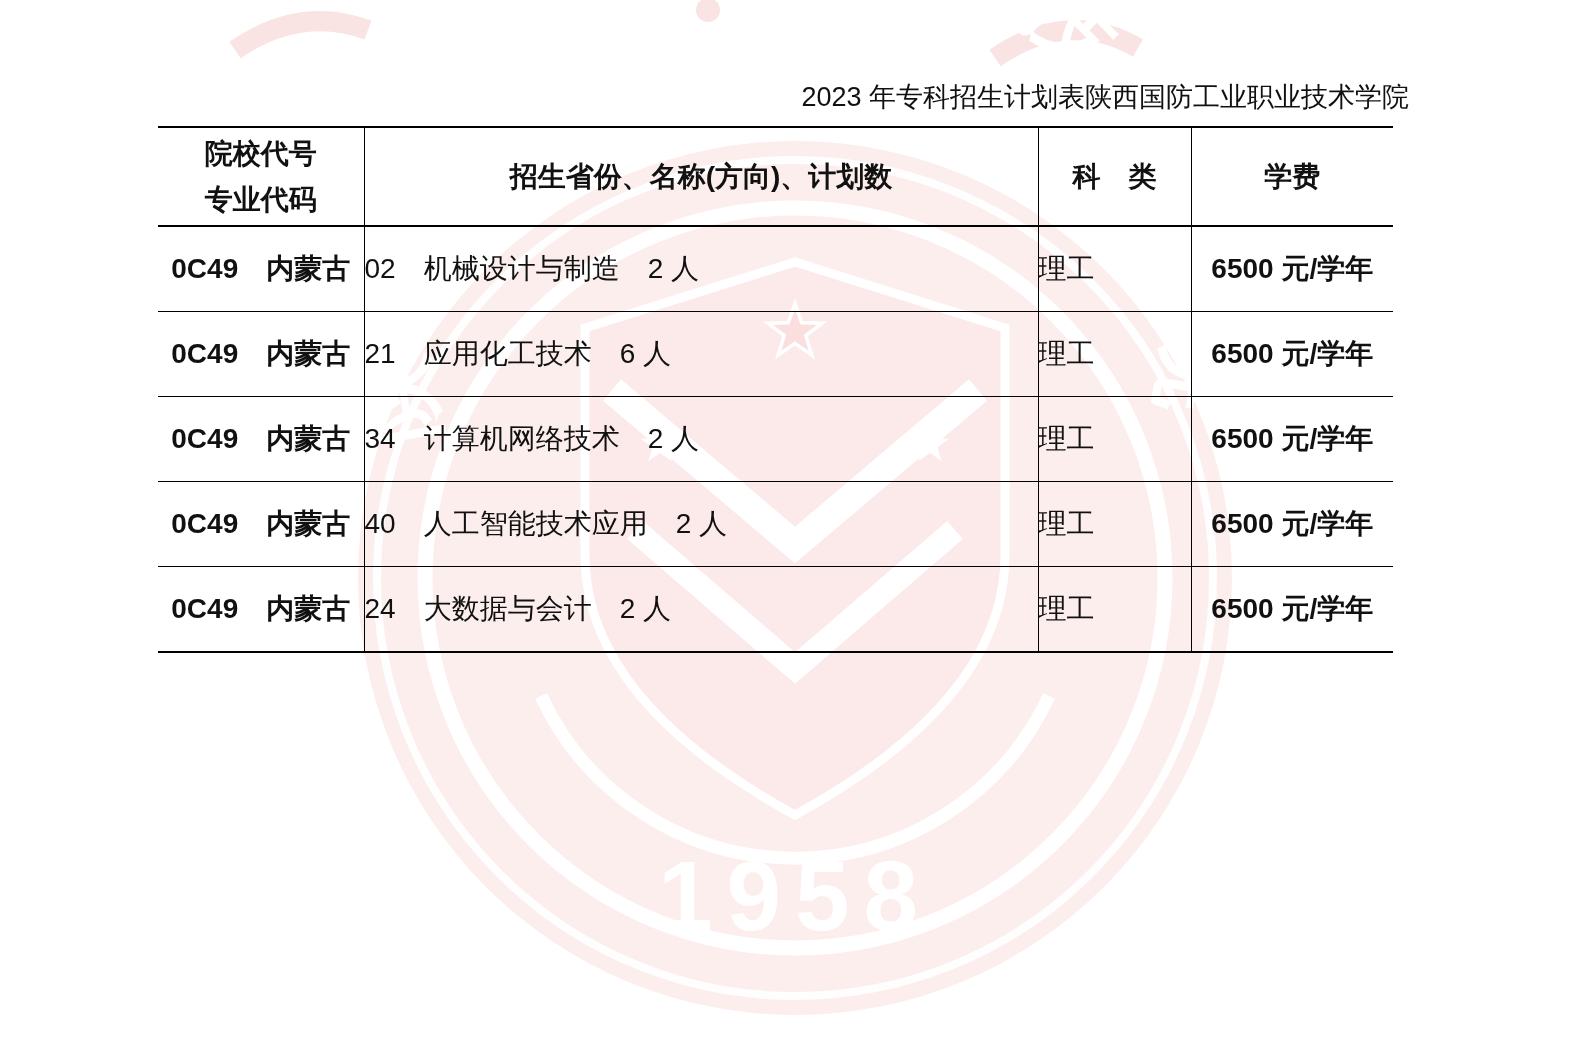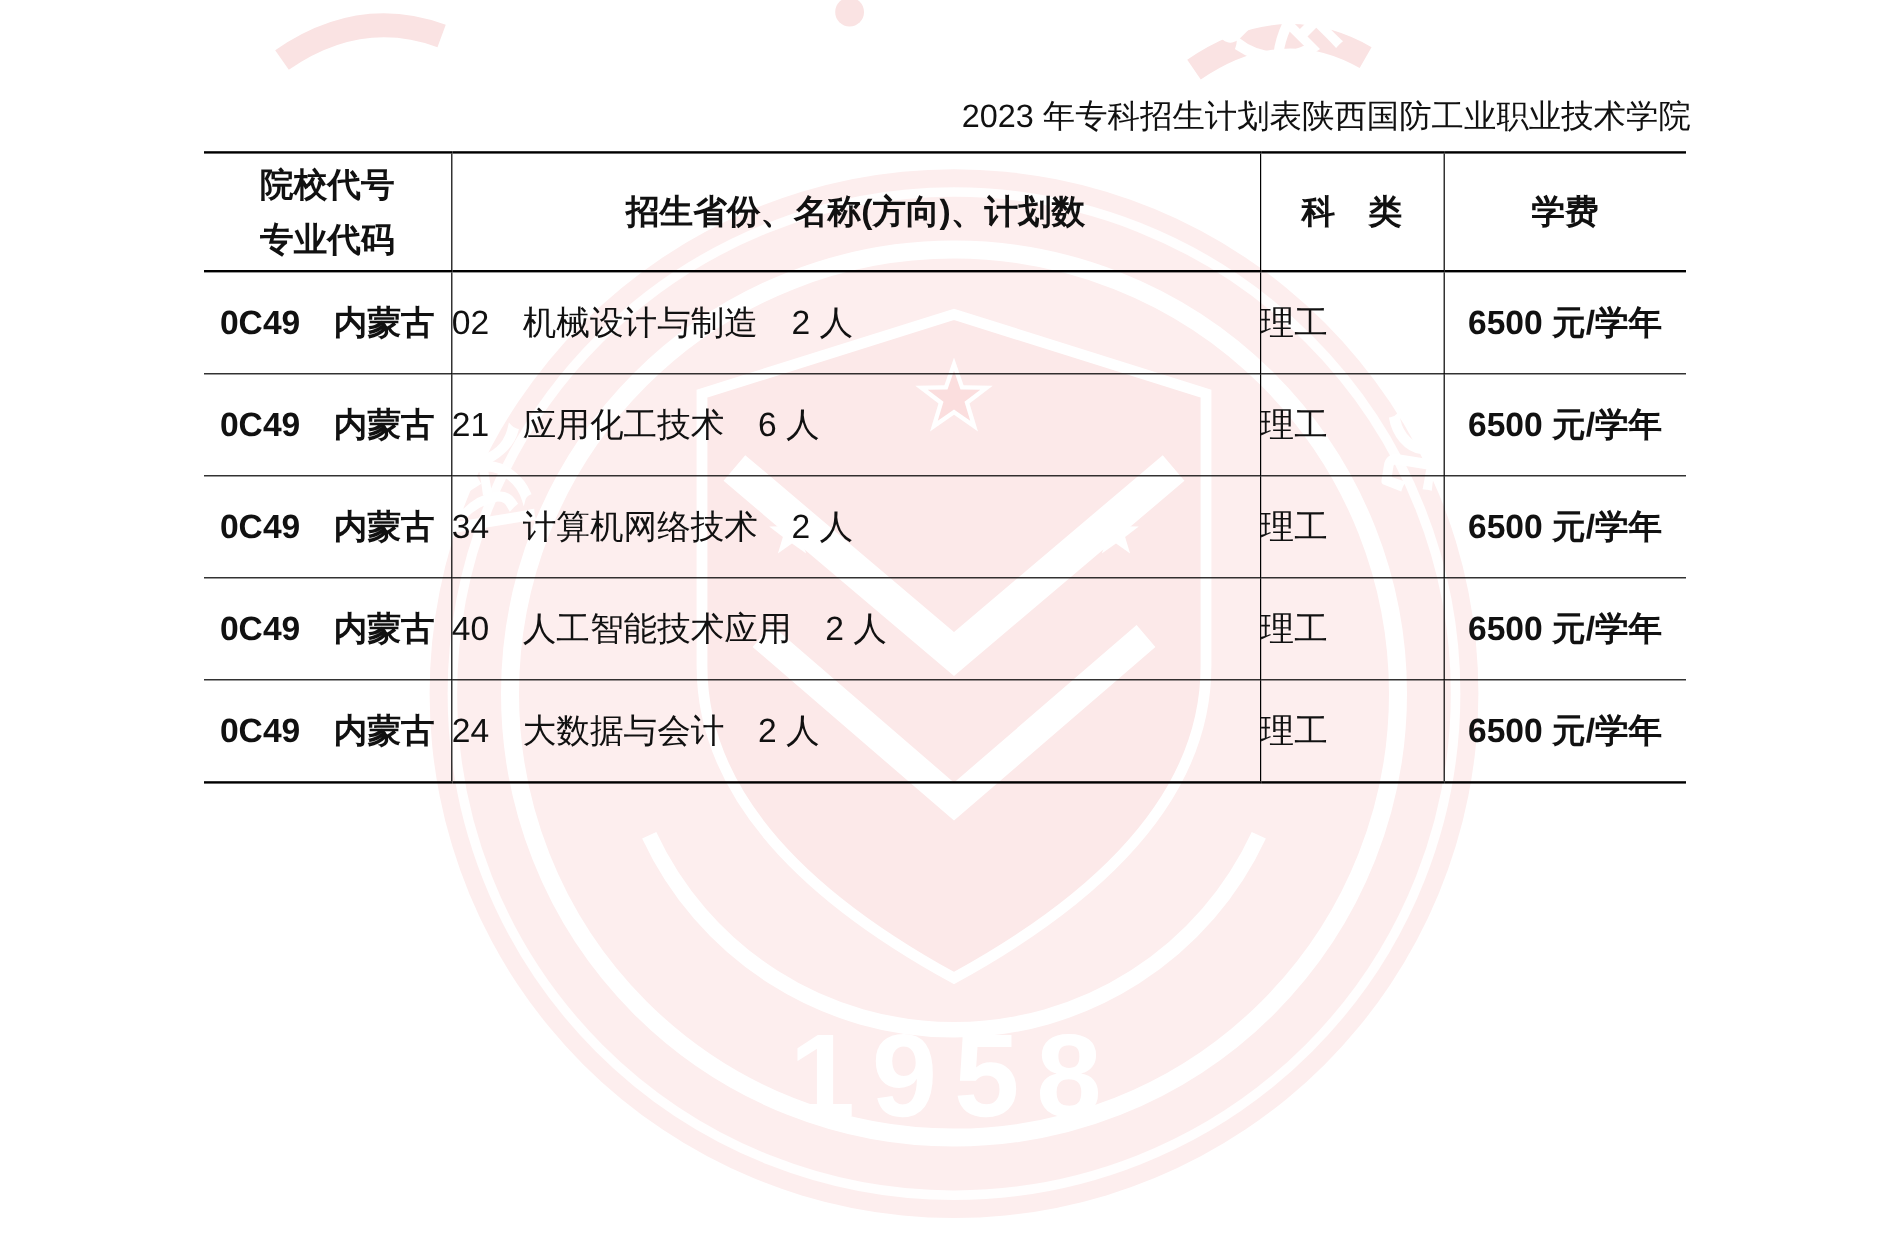--- a/index.html
+++ b/index.html
@@ -19,21 +19,21 @@
   
   .titlebar{
     position:absolute;left:174px;top:80px;width:1235px;
     display:flex;justify-content:flex-end;align-items:flex-end;
     font-size:27px;line-height:34px;color:#111111;
     z-index:2;
   }
   .titlebar .tleft{padding-left:14px;}
   
   table.plan{
-    position:absolute;left:170px;top:126px;width:1235px;
+    position:absolute;left:158px;top:126px;width:1235px;
     border-collapse:collapse;table-layout:fixed;
     z-index:1;color:#111111;
   }
   table.plan th,table.plan td{
     padding:0;margin:0;vertical-align:middle;
     font-size:28px;line-height:36px;
     background:transparent;
   }
   table.plan thead th{
     height:97px;

